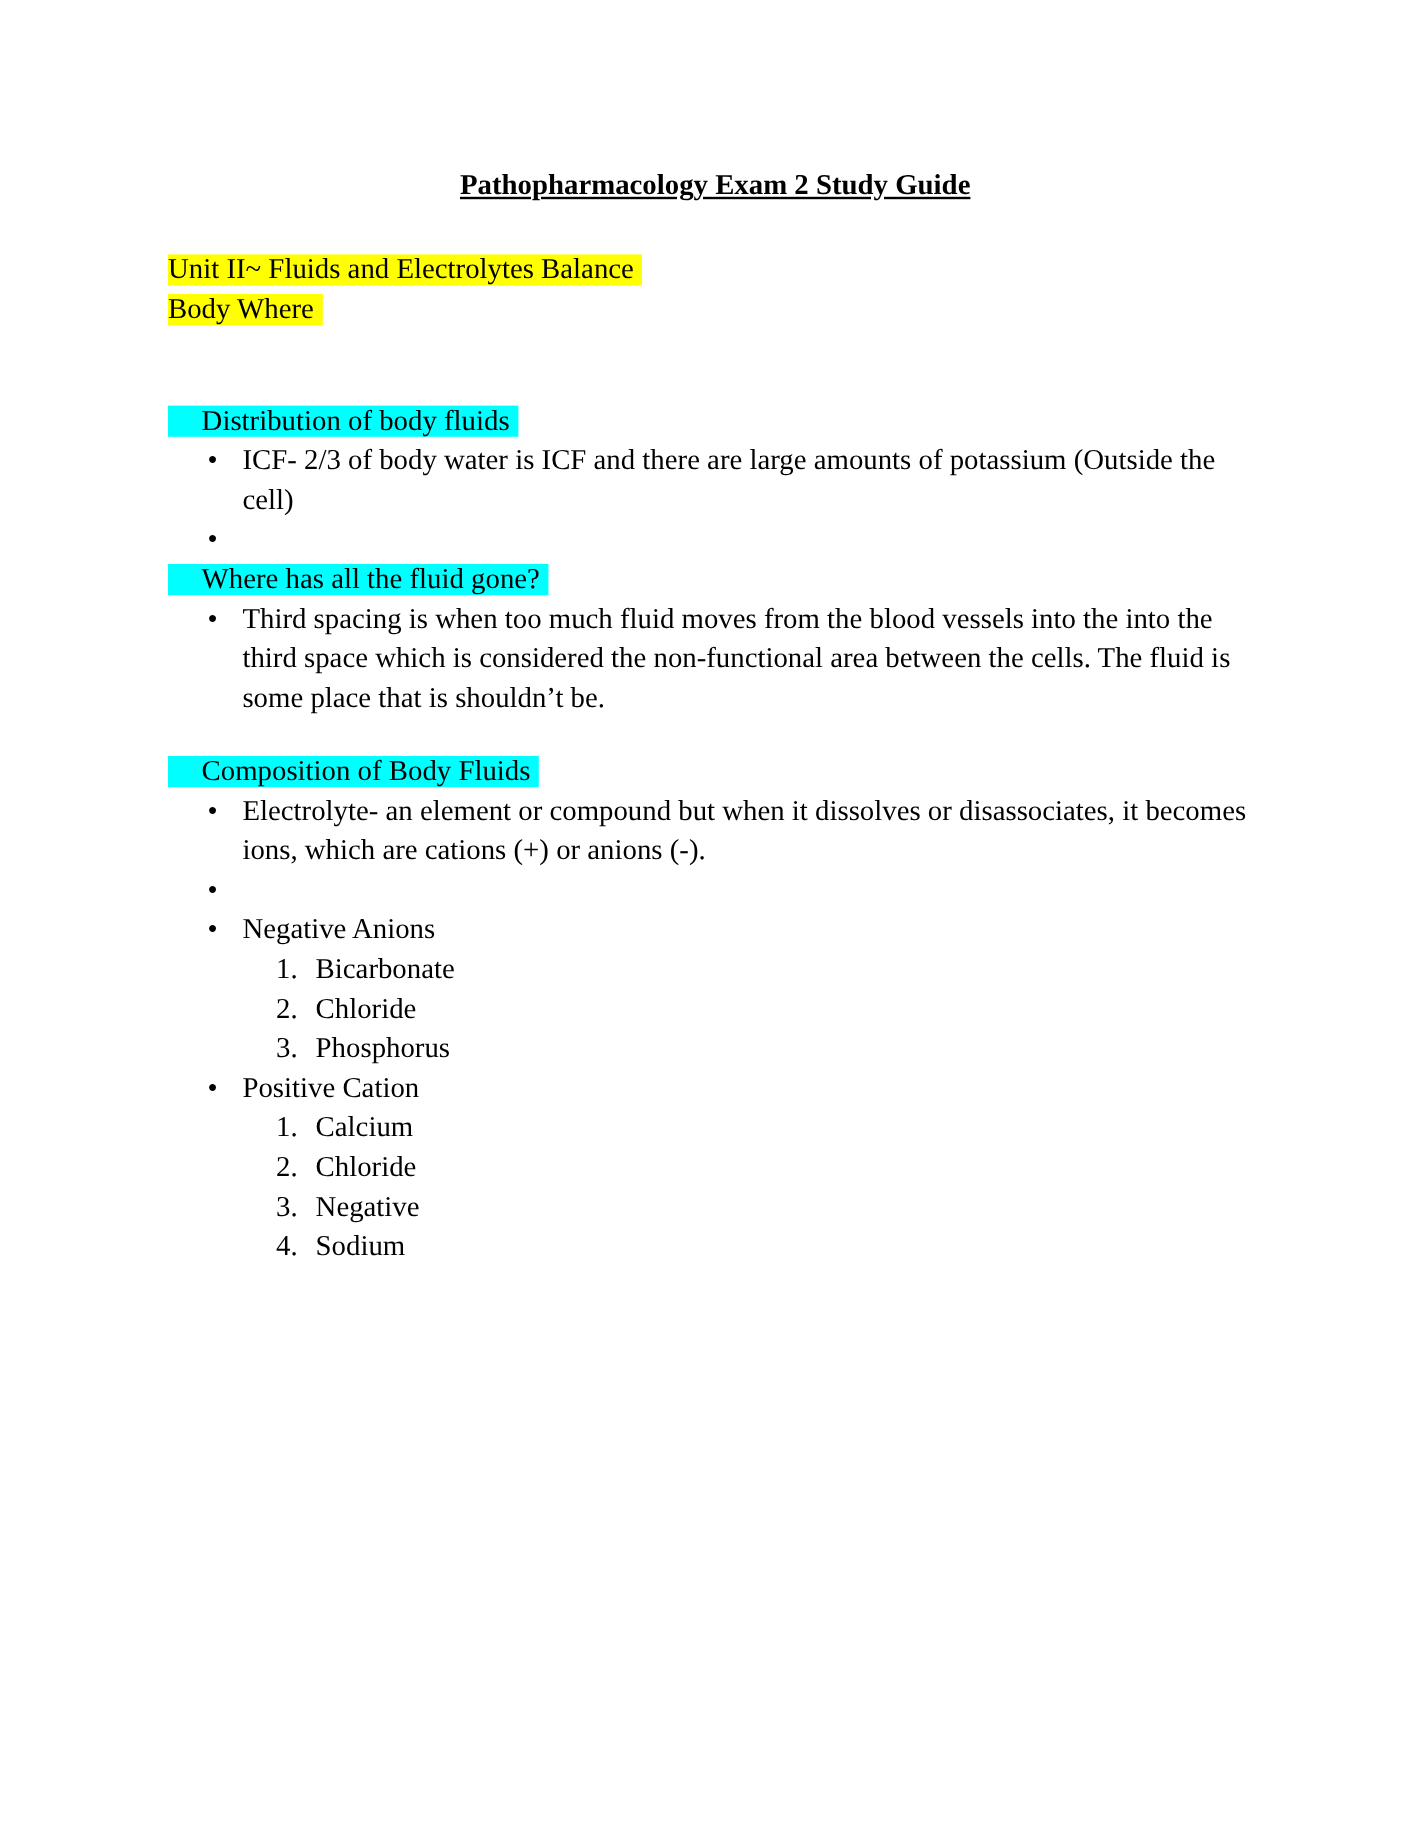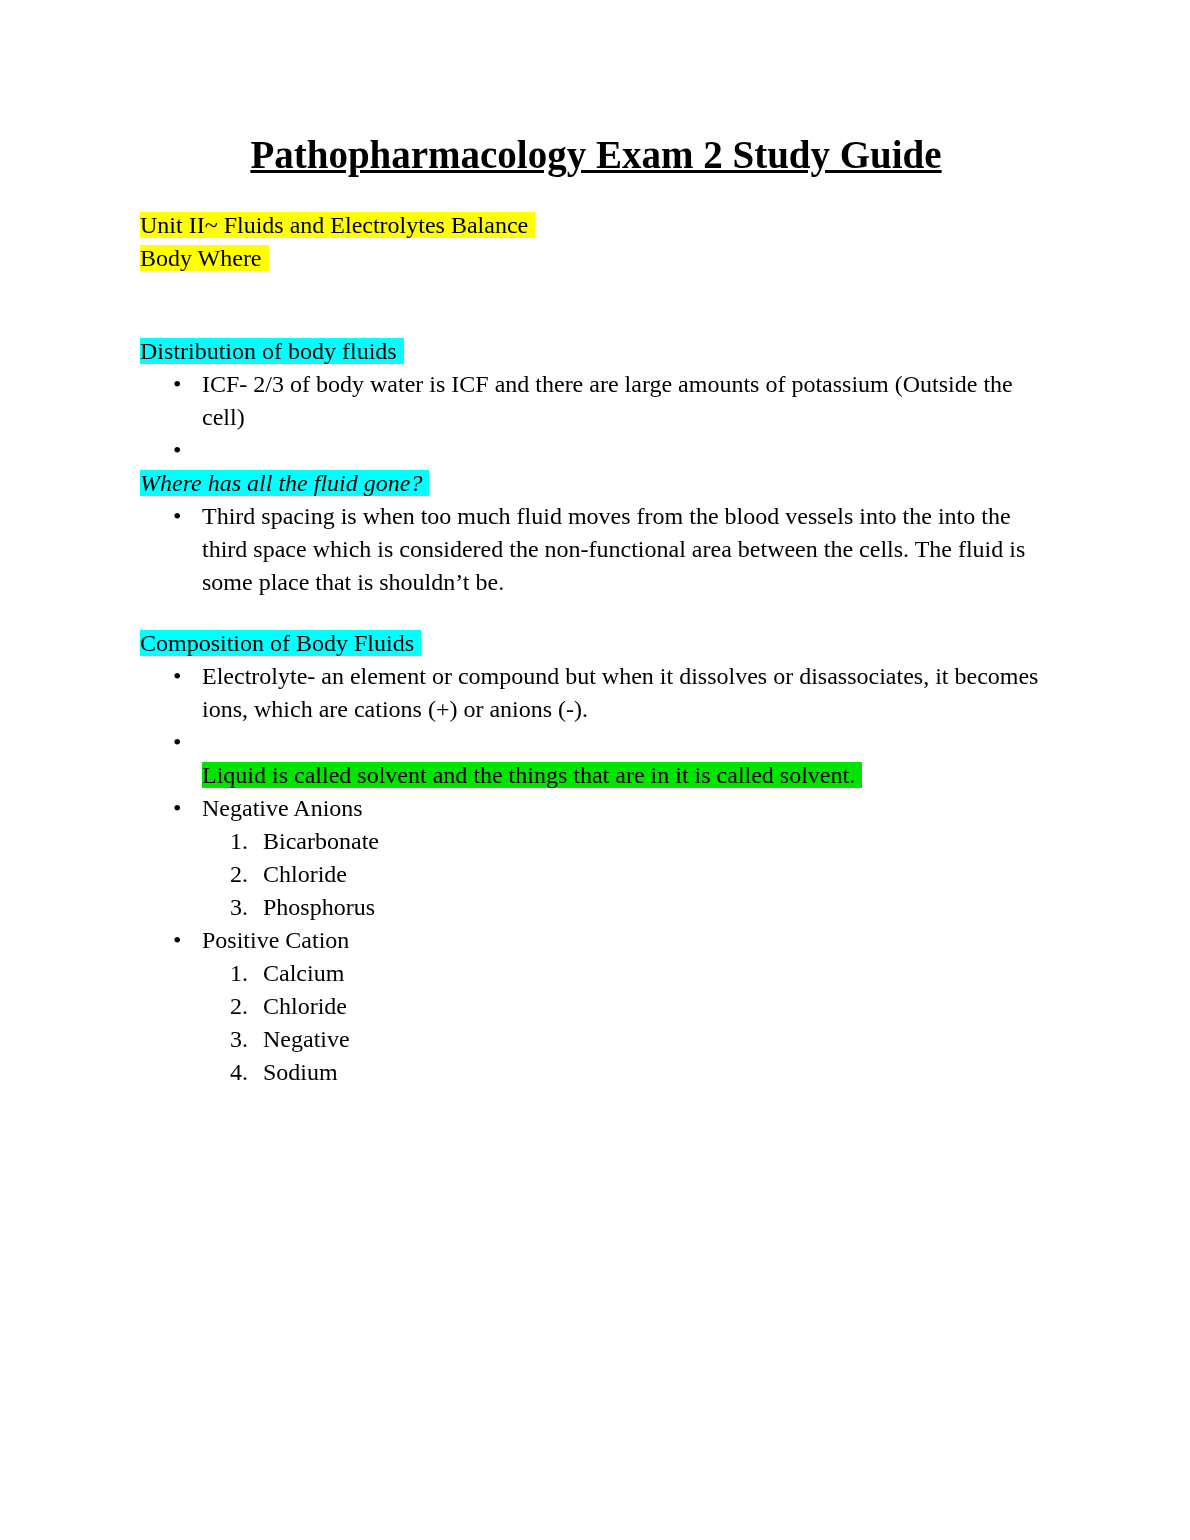--- a/index.html
+++ b/index.html
@@ -16,38 +16,38 @@
     overflow: hidden;
   }
   .page {
     box-sizing: border-box;
     width: 1190px;
     height: 1540px;
     padding: 138px 138px 0 140px;
   }
   .doc-title {
     margin: 0;
-    font-size: 39px;
+    font-size: 24px;
     font-weight: bold;
     text-decoration: underline;
     text-align: center;
     line-height: 34px;
   }
   .line, .heading-line {
     margin: 0;
     line-height: 33px;
   }
   .hl { padding-right: 7px; }
   .hl-yellow { background: var(--hl-yellow, #ffff00); text-align: right; }
-  .hl-cyan   { background: var(--hl-cyan, #00ffff); }
+  .hl-cyan   { background: var(--hl-cyan, #00ffff); padding-left: 28px; }
   .hl-green  { background: var(--hl-green, #00e400); }
 
   .mt-37 { margin-top: 37px; }
   .mt-60 { margin-top: 60px; }
-  .mt-33 { margin-top: 33px; font-style: italic; }
+  .mt-33 { margin-top: 33px; }
   .mt-29 { margin-top: 29px; }
   .mt-28 { margin-top: 28px; }
   .mt-27 { margin-top: 27px; }
   .mt-2  { margin-top: 2px; }
 
   ul.bullets {
     list-style: none;
     margin: 0;
     padding: 0;
   }
@@ -102,21 +102,21 @@
     <p class="heading-line mt-33"><span class="hl hl-cyan">Where has all the fluid gone?</span></p>
     <ul class="bullets mt-2">
       <li><span class="bullet-dot">•</span><span>Third spacing is when too much fluid moves from the blood vessels into the into the third space which is considered the non-functional area between the cells. The fluid is some place that is shouldn’t be.</span></li>
     </ul>
   </section>
 
   <section>
     <p class="heading-line mt-28"><span class="hl hl-cyan">Composition of Body Fluids</span></p>
     <ul class="bullets mt-27">
       <li><span class="bullet-dot">•</span><span>Electrolyte- an element or compound but when it dissolves or disassociates, it becomes ions, which are cations (+) or anions (-).</span></li>
-      <li><span class="bullet-dot">•</span><br><span class="hl hl-green">Liquid is called solvent and the things that are in it is called solvent.</span></li>
+      <li><span class="bullet-dot">•</span><br></li>
     </ul>
   </section>
 
   <section>
     <ul class="bullets mt-29">
       <li><span class="bullet-dot">•</span><span>Negative Anions</span>
         <ol class="sub-list">
           <li><span class="num">1.</span><span>Bicarbonate</span></li>
           <li><span class="num">2.</span><span>Chloride</span></li>
           <li><span class="num">3.</span><span>Phosphorus</span></li>

